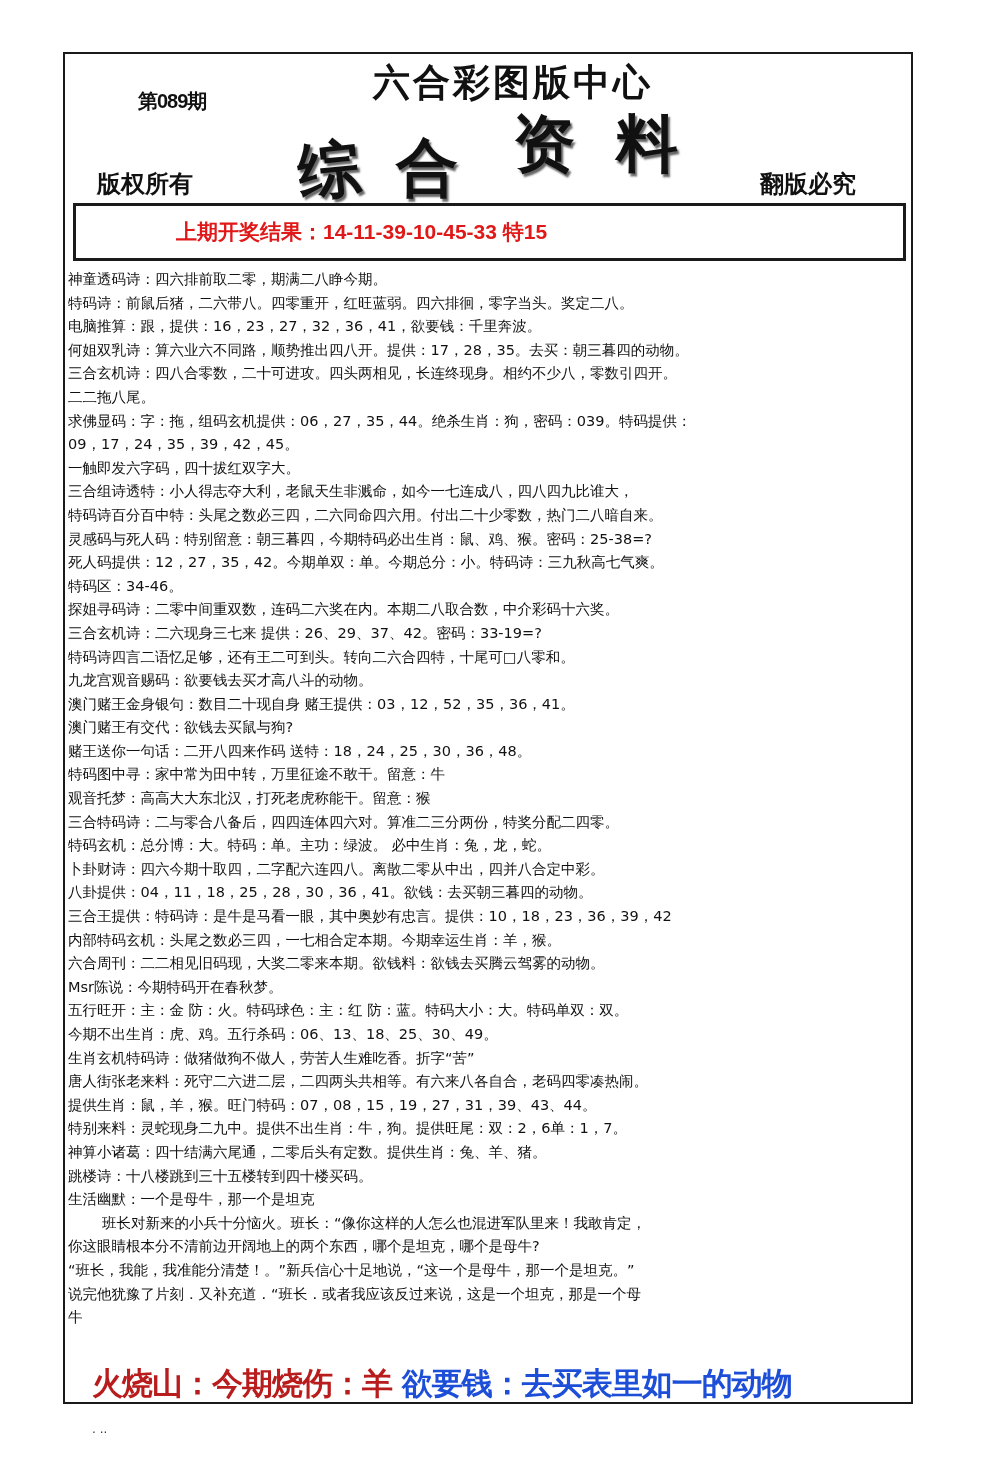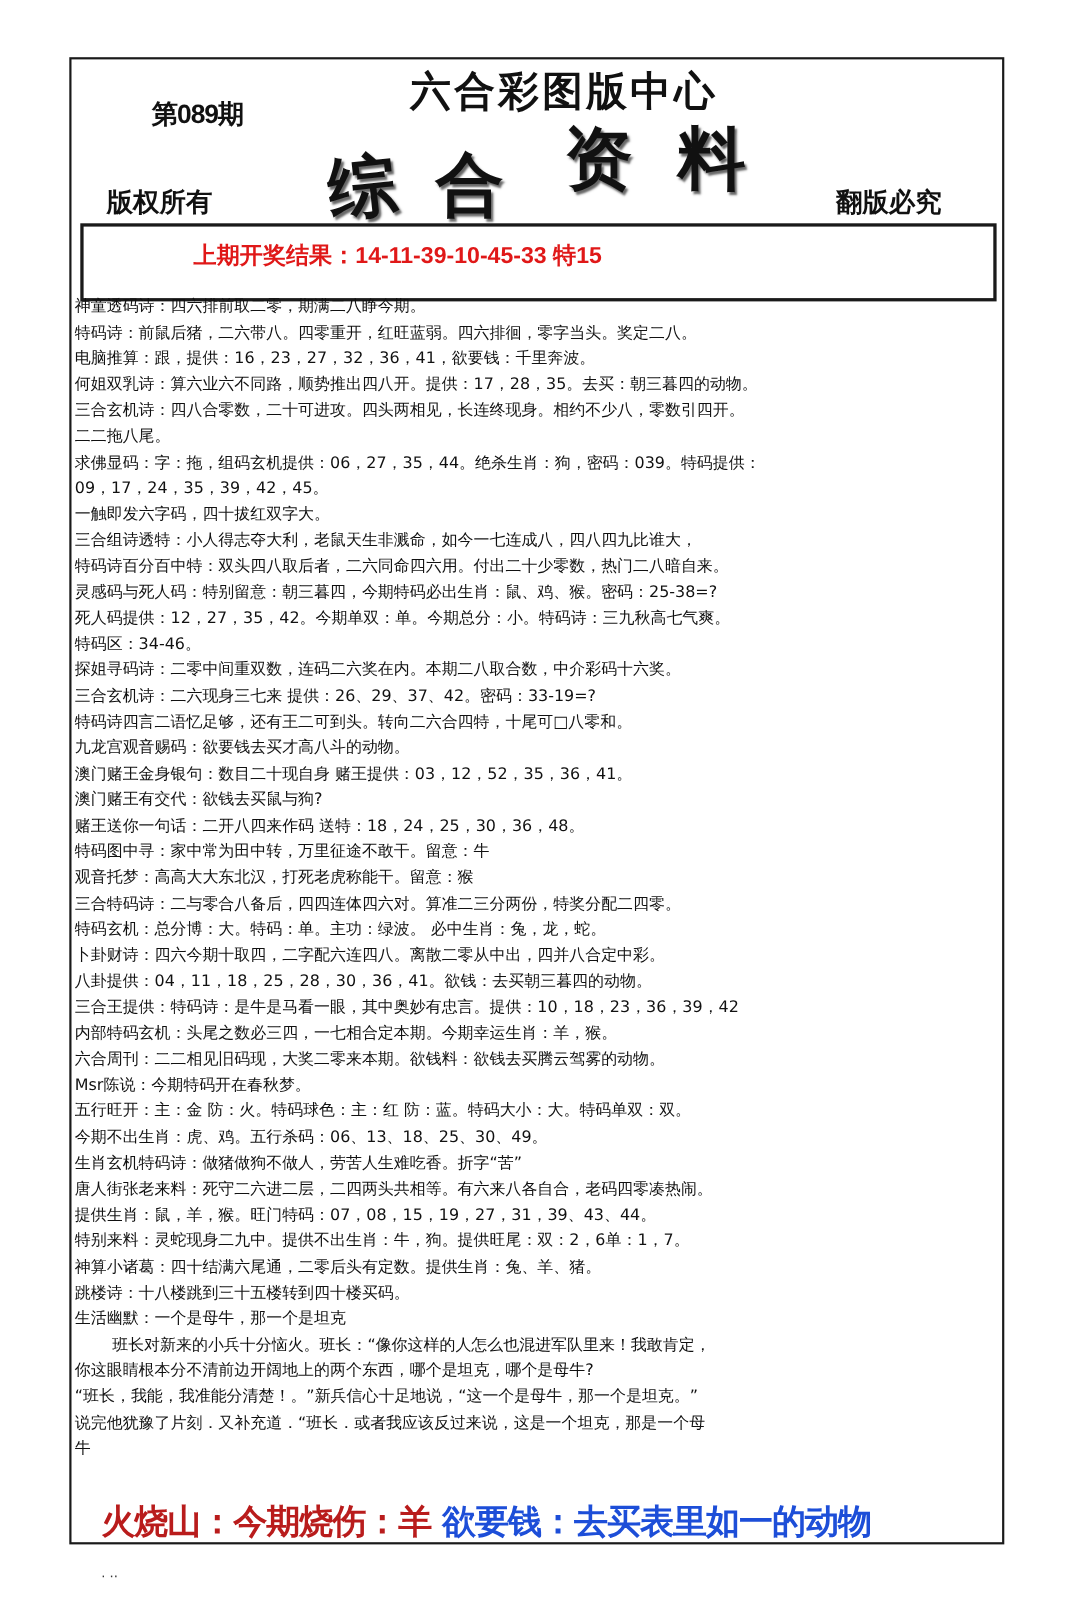--- a/index.html
+++ b/index.html
@@ -1,33 +1,33 @@
 <!DOCTYPE html>
 <html><head>
 <meta charset="utf-8">
 <style>
   html, body { margin:0; padding:0; background:#ffffff; }
   body { width:984px; height:1457px; position:relative; overflow:hidden;
          font-family:"DejaVu Sans", sans-serif; color:#111; }
   .frame { position:absolute; left:63px; top:52px; width:850px; height:1352px;
            border:2px solid #1a1a1a; box-sizing:border-box; }
-  .issue { position:absolute; left:138px; top:88px; font-size:24px; font-weight:bold;
+  .issue { position:absolute; left:138px; top:88px; font-size:20px; font-weight:bold;
            font-family:"Liberation Sans", sans-serif; letter-spacing:-1px; }
   .center-title { position:absolute; left:373px; top:58px; font-size:37px; font-weight:bold;
            letter-spacing:3px; font-family:"DejaVu Serif", serif; }
   .big-title { position:absolute; left:298px; top:108px; width:430px; height:90px; }
   .big-title span { position:absolute; font-size:62px; font-weight:bold; font-family:"DejaVu Serif", serif;
            text-shadow:2px 3px 2px #666; }
   .bt1 { left:0; top:20px; transform:rotate(-6deg); }
   .bt2 { left:98px; top:18px; }
   .bt3 { left:215px; top:-6px; }
   .bt4 { left:318px; top:-6px; }
   .copyright-left { position:absolute; left:97px; top:168px; font-size:24px; font-weight:bold; font-family:"DejaVu Serif", serif; }
   .copyright-right { position:absolute; left:760px; top:168px; font-size:24px; font-weight:bold; font-family:"DejaVu Serif", serif; }
-  .result-box { position:absolute; left:73px; top:203px; width:833px; height:71px;
+  .result-box { position:absolute; left:73px; top:203px; width:833px; height:58px;
            border:3px solid #1a1a1a; box-sizing:border-box; }
   .result-text { position:absolute; left:100px; top:12px; font-size:21px; font-weight:bold;
            color:#e01818; font-family:"Liberation Sans", sans-serif; }
   .lines { position:absolute; left:68px; top:268px; width:840px; }
   .line { height:23.6px; line-height:23.6px; font-size:14.5px; white-space:nowrap;
           font-family:"DejaVu Sans", sans-serif; font-weight:normal; color:#111; }
   .line.indent { padding-left:34px; }
   .footer { position:absolute; left:92px; top:1363px; font-size:31px; font-weight:bold;
             font-family:"DejaVu Serif", serif; white-space:nowrap; letter-spacing:-1px; }
   .footer .red { color:#b91c1c; }
@@ -58,21 +58,21 @@
     <div class="line">神童透码诗：四六排前取二零，期满二八睁今期。</div>
     <div class="line">特码诗：前鼠后猪，二六带八。四零重开，红旺蓝弱。四六排徊，零字当头。奖定二八。</div>
     <div class="line">电脑推算：跟，提供：16，23，27，32，36，41，欲要钱：千里奔波。</div>
     <div class="line">何姐双乳诗：算六业六不同路，顺势推出四八开。提供：17，28，35。去买：朝三暮四的动物。</div>
     <div class="line">三合玄机诗：四八合零数，二十可进攻。四头两相见，长连终现身。相约不少八，零数引四开。</div>
     <div class="line">二二拖八尾。</div>
     <div class="line">求佛显码：字：拖，组码玄机提供：06，27，35，44。绝杀生肖：狗，密码：039。特码提供：</div>
     <div class="line">09，17，24，35，39，42，45。</div>
     <div class="line">一触即发六字码，四十拔红双字大。</div>
     <div class="line">三合组诗透特：小人得志夺大利，老鼠天生非溅命，如今一七连成八，四八四九比谁大，</div>
-    <div class="line">特码诗百分百中特：双头四八取后者，二六同命四六用。付出二十少零数，热门二八暗自来。</div>
+    <div class="line">特码诗百分百中特：头尾之数必三四，二六同命四六用。付出二十少零数，热门二八暗自来。</div>
     <div class="line">灵感码与死人码：特别留意：朝三暮四，今期特码必出生肖：鼠、鸡、猴。密码：25-38=?</div>
     <div class="line">死人码提供：12，27，35，42。今期单双：单。今期总分：小。特码诗：三九秋高七气爽。</div>
     <div class="line">特码区：34-46。</div>
     <div class="line">探姐寻码诗：二零中间重双数，连码二六奖在内。本期二八取合数，中介彩码十六奖。</div>
     <div class="line">三合玄机诗：二六现身三七来 提供：26、29、37、42。密码：33-19=?</div>
     <div class="line">特码诗四言二语忆足够，还有王二可到头。转向二六合四特，十尾可□八零和。</div>
     <div class="line">九龙宫观音赐码：欲要钱去买才高八斗的动物。</div>
     <div class="line">澳门赌王金身银句：数目二十现自身 赌王提供：03，12，52，35，36，41。</div>
     <div class="line">澳门赌王有交代：欲钱去买鼠与狗?</div>
     <div class="line">赌王送你一句话：二开八四来作码 送特：18，24，25，30，36，48。</div>

